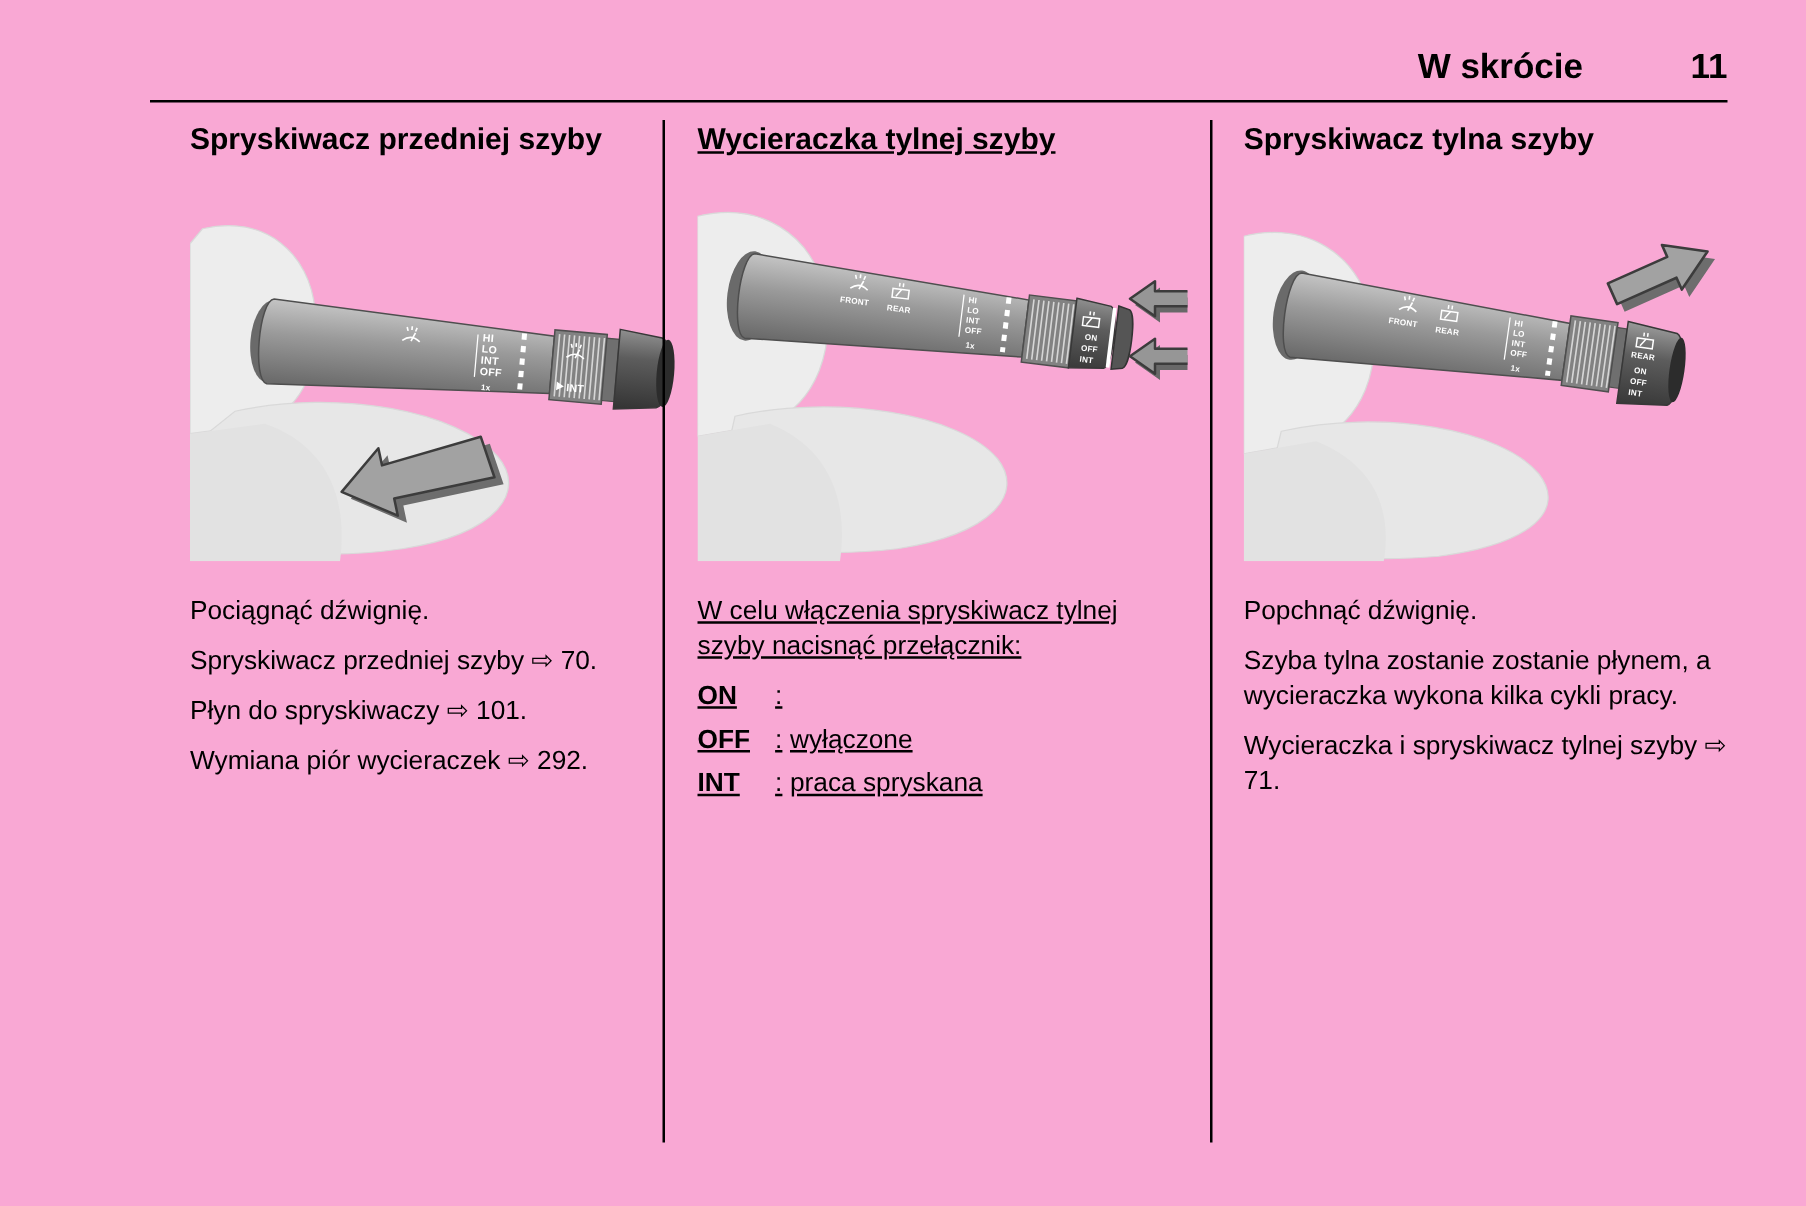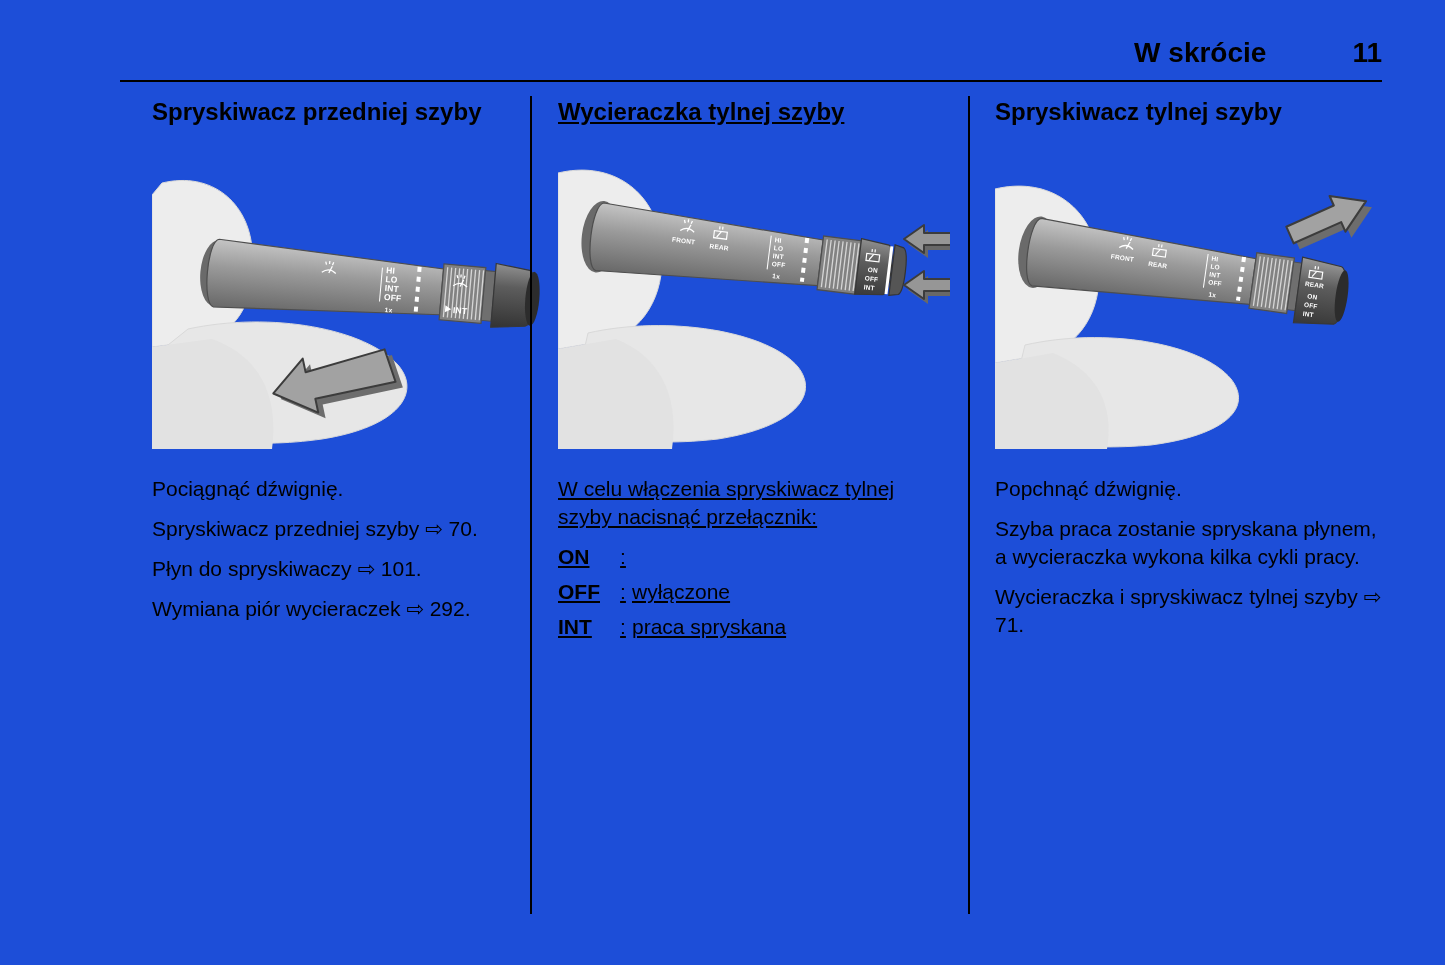--- a/index.html
+++ b/index.html
@@ -4,21 +4,21 @@
 <title>W skrócie – 15</title>
 <style>
   * { box-sizing: border-box; }
   html, body { margin: 0; padding: 0; }
   body {
     width: 1445px; height: 965px;
     background: #ffffff;
     font-family: "Liberation Sans", "DejaVu Sans", sans-serif;
     color: #000;
   }
-  .page { position: relative; width: 1445px; height: 965px; overflow: hidden; background:#1d4ed8; }
+  .page { position: relative; width: 1445px; height: 965px; overflow: hidden; background:#f9a8d4; }
 
   .page-header {
     position: absolute; top: 38px; left: 120px; width: 1262px;
     display: flex; justify-content: flex-end; align-items: baseline; gap: 86px;
     font-weight: bold; font-size: 28px; line-height: 1.1;
   }
   .header-rule {
     position: absolute; top: 80px; left: 120px; width: 1262px; height: 2px;
     background: #000;
   }
@@ -246,21 +246,21 @@
         <span class="switch-term">INT</span>
         <span class="switch-sep">:</span>
         <span class="switch-desc">praca spryskana</span>
       </div>
     </div>
   </section>
 
   <div class="divider divider2"></div>
 
   <section class="col col3">
-    <h2 class="col-heading">Spryskiwacz tylnej szyby</h2>
+    <h2 class="col-heading">Spryskiwacz tylna szyby</h2>
 
     <div class="figure">
       <svg viewBox="0 0 392 306" role="img">
         <defs>
           <linearGradient id="f3b" x1="0" y1="0" x2="0" y2="1">
             <stop offset="0" stop-color="#c4c4c4"></stop>
               <stop offset="0.4" stop-color="#9a9a9a"></stop>
               <stop offset="1" stop-color="#686868"></stop>
           </linearGradient>
           <linearGradient id="f3cap" x1="0" y1="0" x2="0" y2="1">
@@ -333,17 +333,17 @@
             <text class="svg-lbl-xs" x="310" y="126">REAR</text>
             <text class="svg-lbl-xs" x="314" y="138">ON</text>
             <text class="svg-lbl-xs" x="312" y="147">OFF</text>
             <text class="svg-lbl-xs" x="312" y="156">INT</text>
           </g>
         </g>
       </svg>
     </div>
 
     <p class="body-text">Popchnąć dźwignię.</p>
-    <p class="body-text">Szyba praca zostanie spryskana płynem, a wycieraczka wykona kilka cykli pracy.</p>
+    <p class="body-text">Szyba tylna zostanie zostanie płynem, a wycieraczka wykona kilka cykli pracy.</p>
     <p class="body-text">Wycieraczka i spryskiwacz tylnej szyby ⇨ 71.</p>
   </section>
 
 </div>
 
 </body></html>

